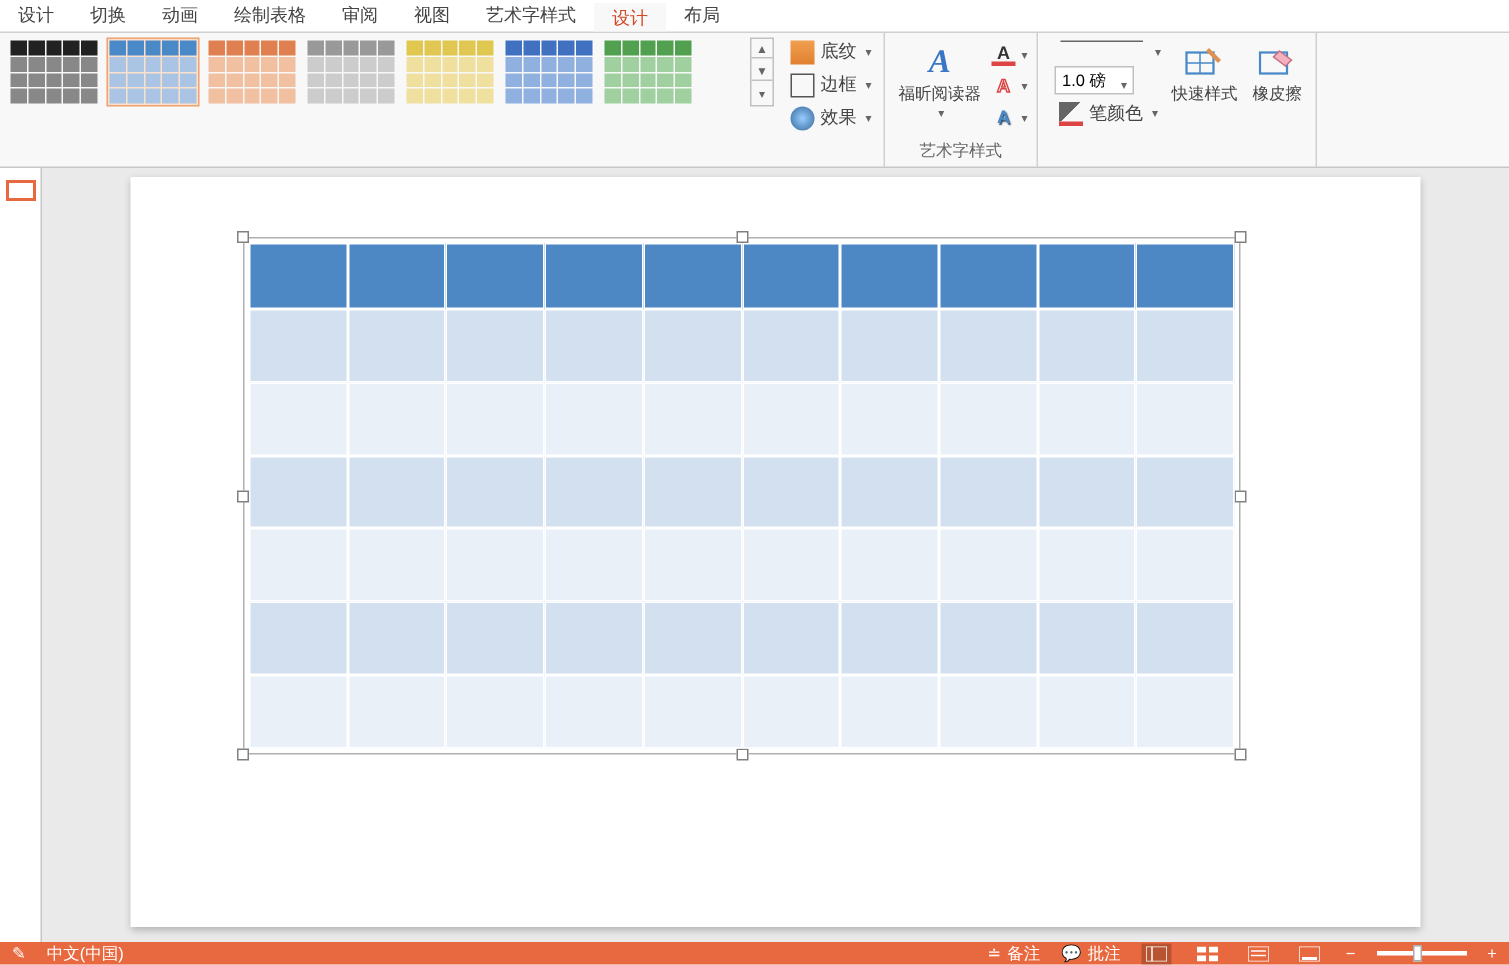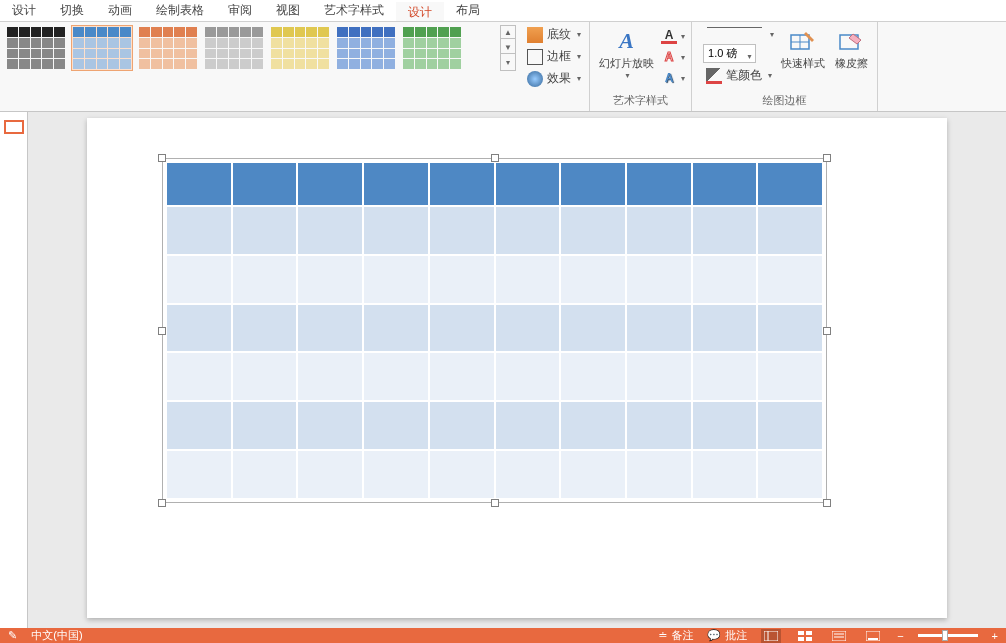--- a/index.html
+++ b/index.html
@@ -343,21 +343,21 @@
           <span class="caret">▾</span>
         </div>
       </div>
     </div>
   </div>
 
   <div class="ribbon-group">
     <div class="group-body">
       <div class="big-btn">
         <div class="icon-lg" style="color:#3a76c4;font-weight:bold;font-style:italic;font-family:serif;">A</div>
-        <div class="lbl">幻灯片放映</div>
+        <div class="lbl">福昕阅读器</div>
         <span class="caret">▾</span>
       </div>
       <div class="art-col">
         <div class="art-row">
             <span class="icon-sm" style="color:#333;border-bottom:3px solid #d44;font-weight:bold;">A</span>
             <span class="caret">▾</span>
           </div>
         <div class="art-row">
             <span class="icon-sm" style="color:#fff;-webkit-text-stroke:1px #d44;font-weight:bold;">A</span>
             <span class="caret">▾</span>
@@ -405,21 +405,20 @@
       <div class="big-btn">
         <div class="icon-lg">
           <svg width="26" height="22">
               <rect x="1" y="5" width="18" height="14" fill="none" stroke="#4a89c8" stroke-width="1.5"></rect>
               <path d="M14 4 l8 6 l-4 4 l-8-6 z" fill="#f5b0c0" stroke="#c07080"></path>
             </svg>
         </div>
         <div class="lbl">橡皮擦</div>
       </div>
     </div>
-    <div class="group-label">绘图边框</div>
   </div>
 
 </div>
 
 <div class="workspace">
   <div class="thumbs-panel">
     <div class="slide-thumb"></div>
   </div>
   <div class="canvas-area">
     <div class="slide">

